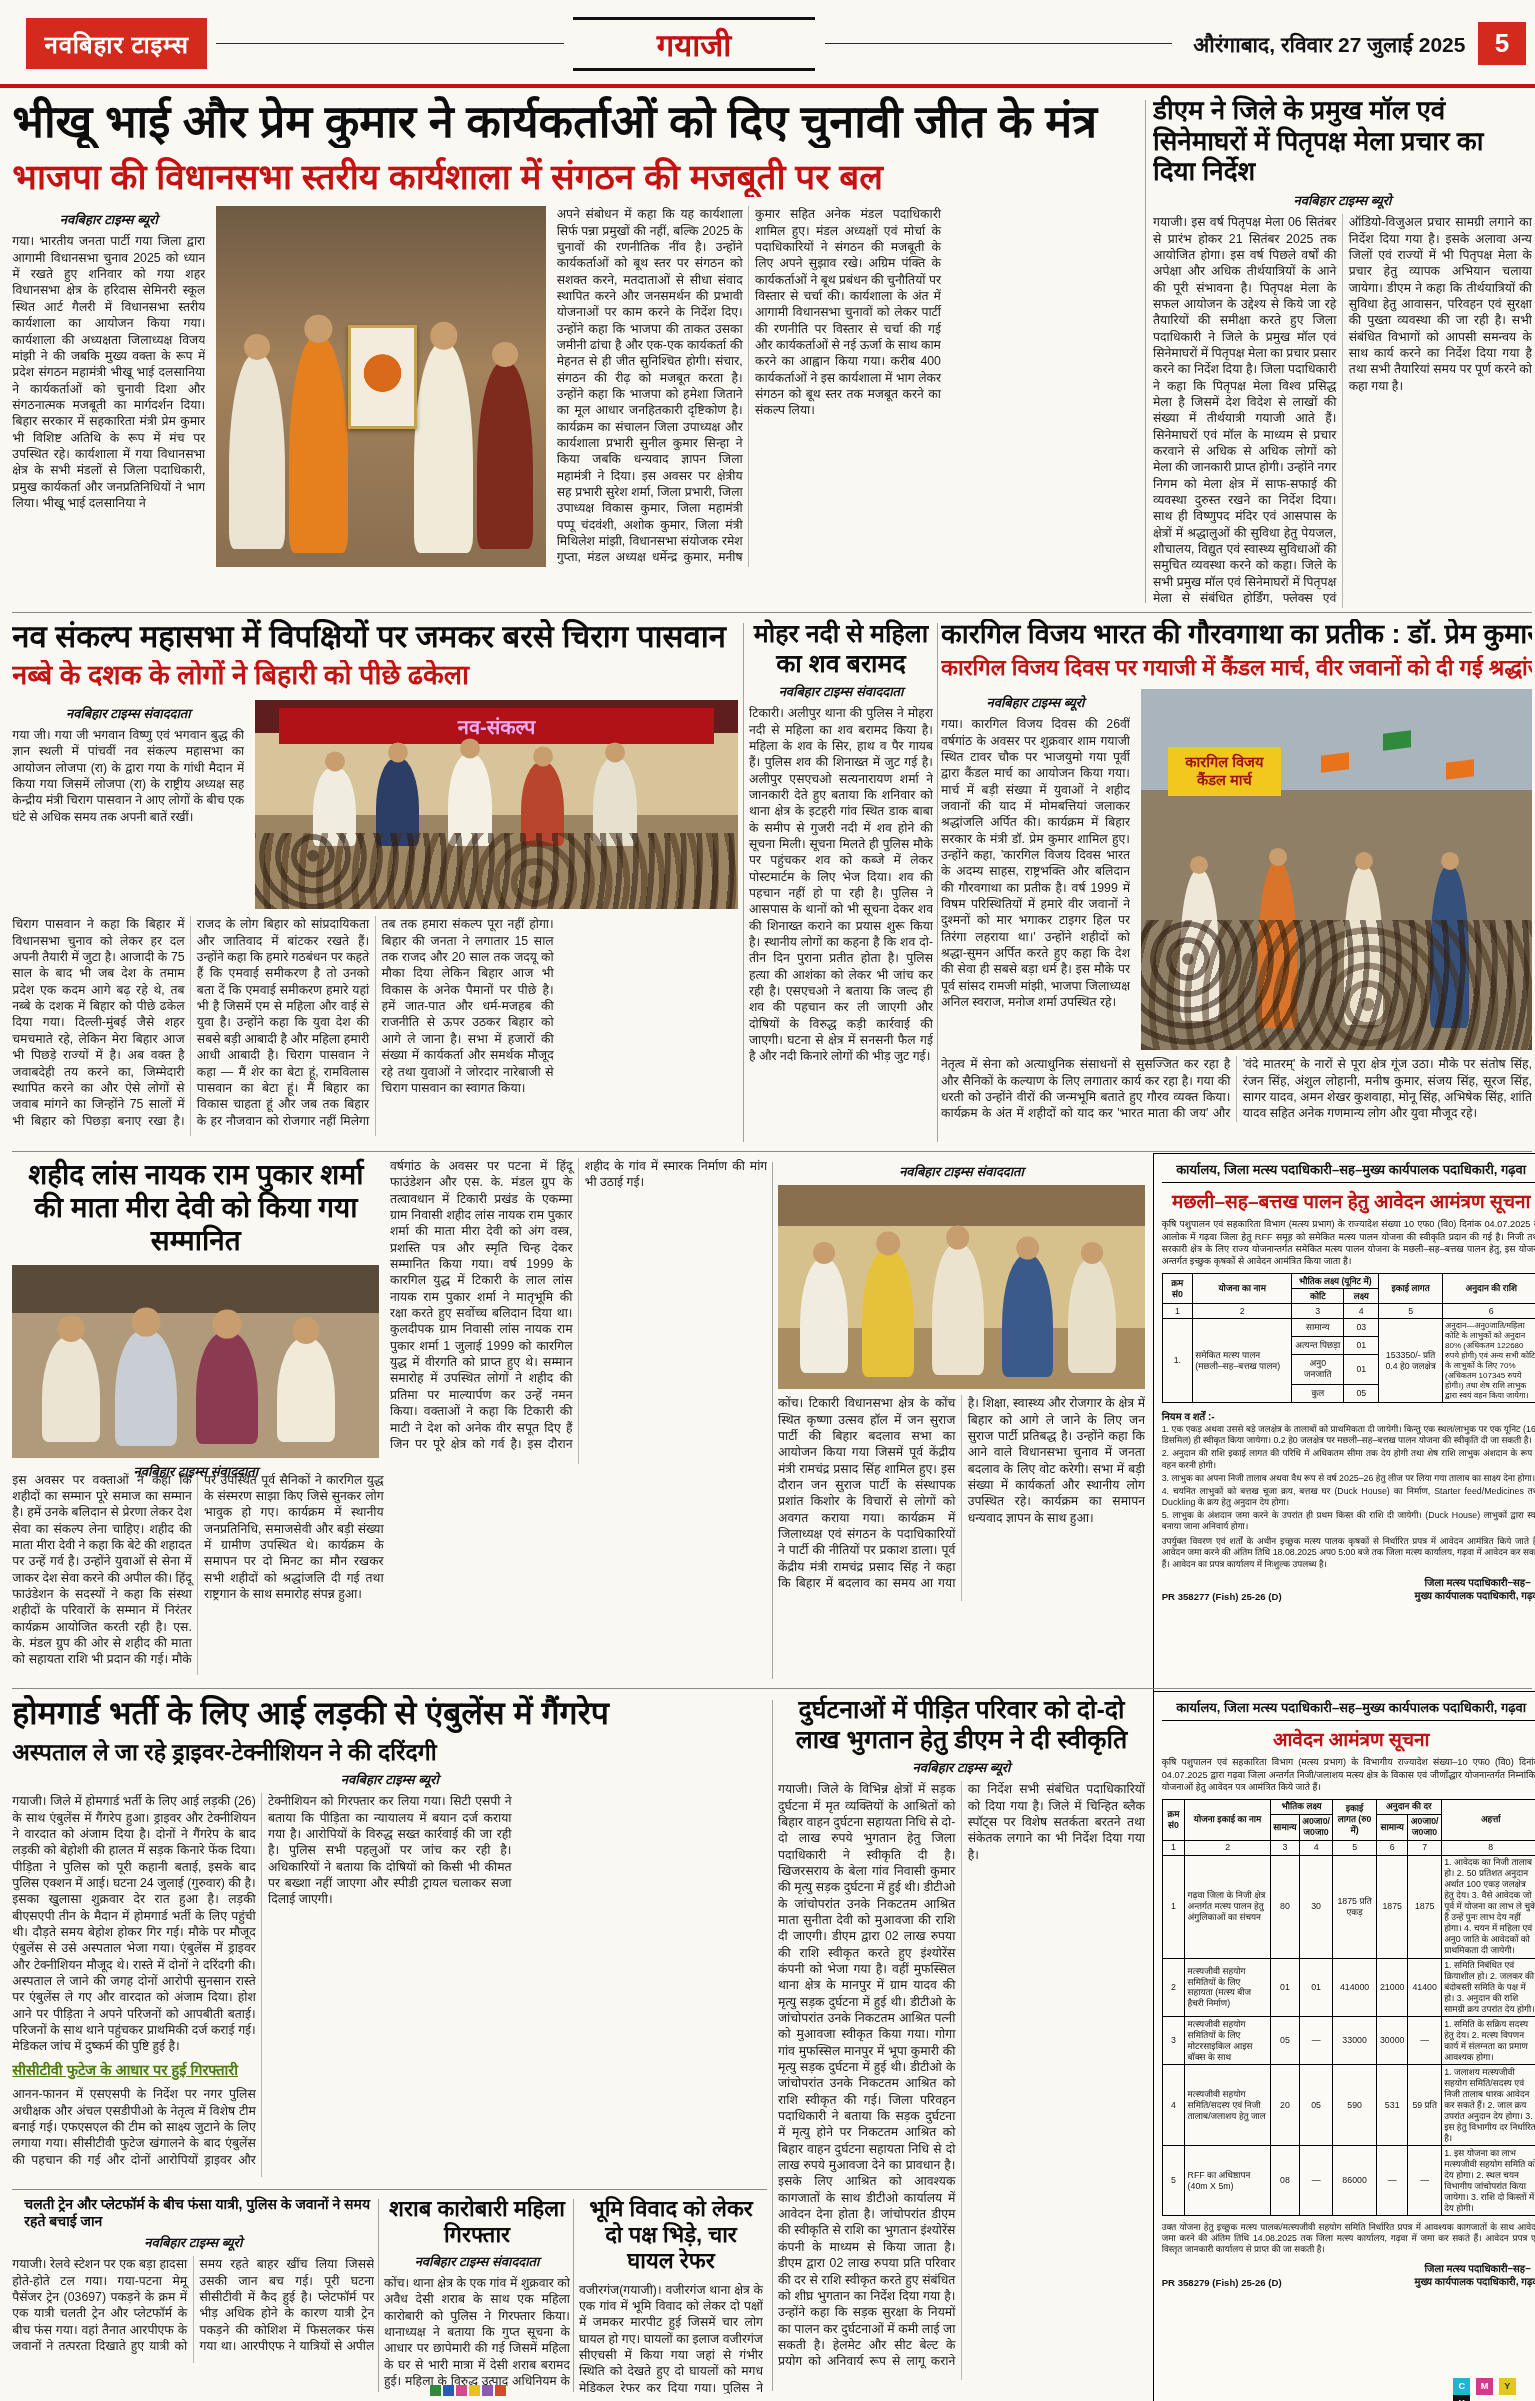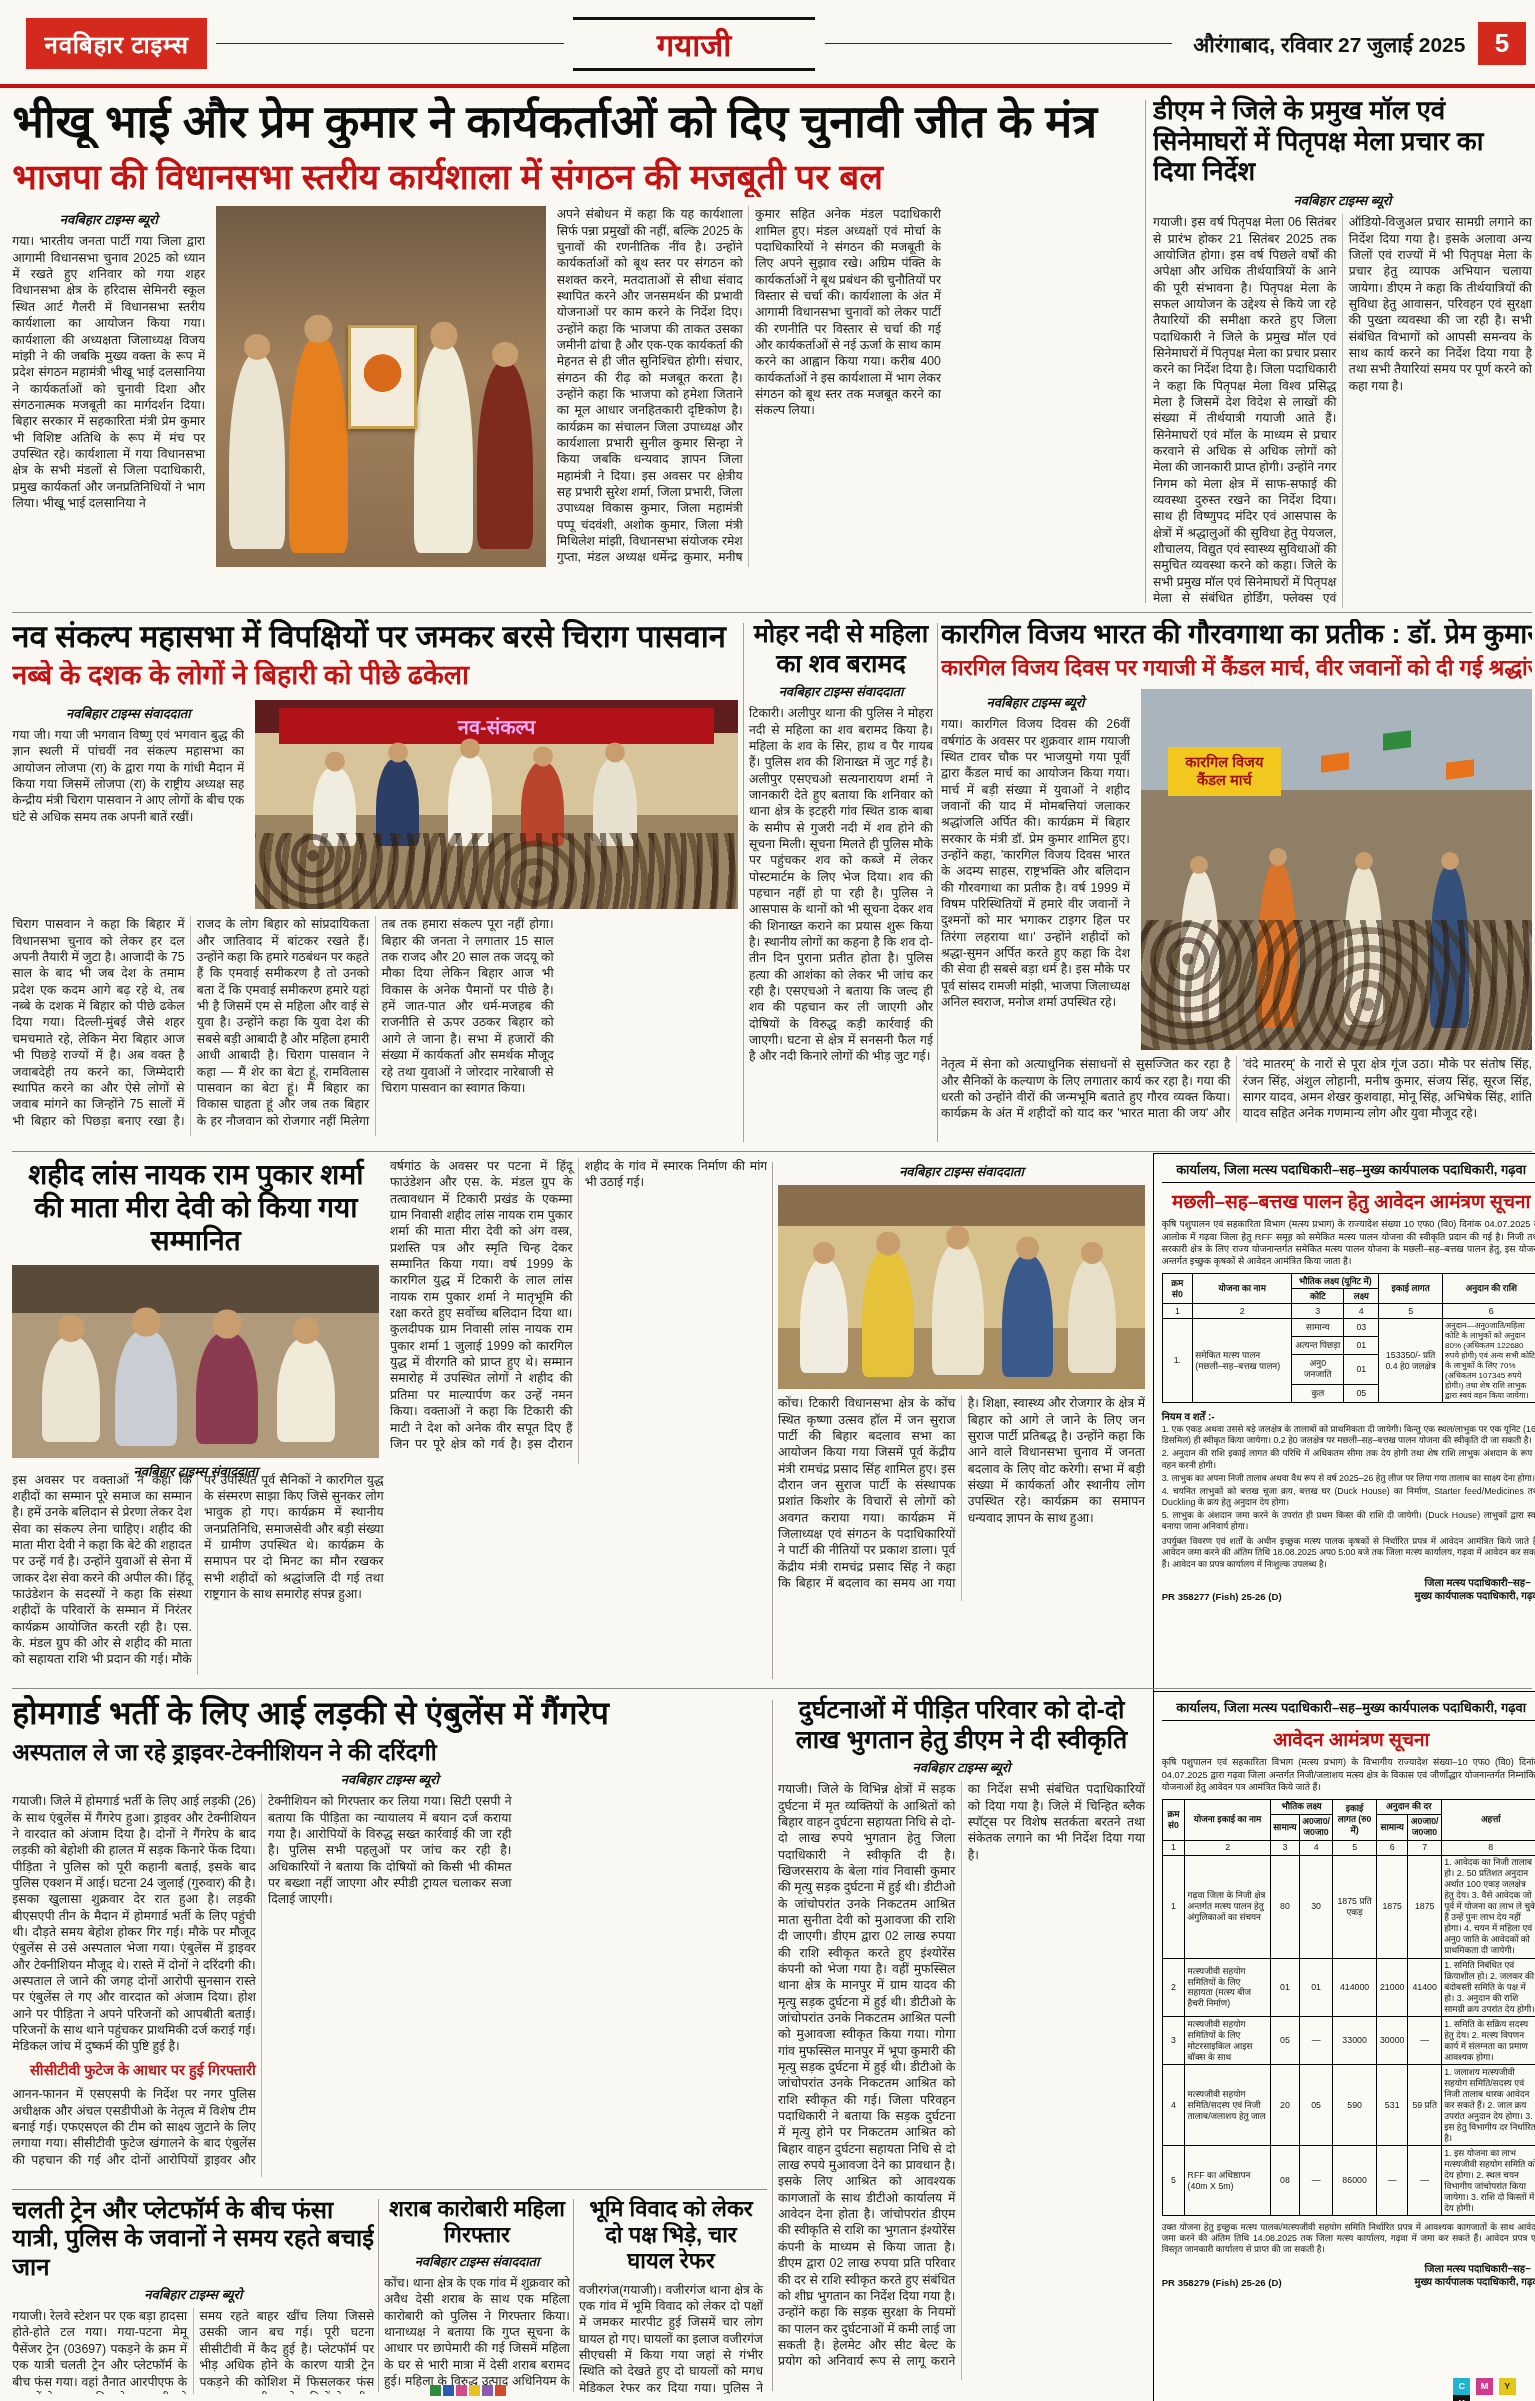--- a/index.html
+++ b/index.html
@@ -7,21 +7,21 @@
        font-family:"Liberation Sans","DejaVu Sans",sans-serif;overflow:hidden;}
   .abs{position:absolute;}
   .sec{position:absolute;overflow:hidden;}
   .row{display:flex;gap:10.7px;}
   .hl{font-weight:bold;color:#0d0d0d;line-height:1.18;margin:0;}
   .hl-red{font-weight:bold;color:#c41212;line-height:1.18;margin:0;}
   .one{white-space:nowrap;overflow:hidden;}
   .byline{font-weight:bold;text-align:center;font-size:13px;padding:3.8px 0 5.4px;font-style:italic;}
   .bt{font-size:12.3px;line-height:1.33;text-align:justify;color:#1c1c1c;overflow:hidden;column-gap:12.3px;column-rule:0.8px solid #b9b6ae;column-fill:auto;}
   .c2{column-count:2;} .c3{column-count:3;} .c4{column-count:4;}
-  .crosshead{display:block;font-size:14.6px;text-align:right;margin:6.1px 0;color:#b91c1c;}
+  .crosshead{display:block;font-size:14.6px;text-align:left;margin:6.1px 0;color:#4d7c0f;text-decoration:underline;}
   
   .mastbox{background:#d42a1e;color:#fff;font-weight:bold;font-size:24px;padding:9.2px 18.4px;letter-spacing:0.8px;margin-left:17px;}
   .edbox{border-top:3.1px solid #111;border-bottom:3.1px solid #111;color:#c41212;font-weight:bold;font-size:31px;padding:3.1px 84px;}
   .hline{flex:1;border-top:1.5px solid #2a2a2a;margin:0 9.2px;}
   .dateline{font-size:21px;font-weight:bold;margin:0 12.3px;white-space:nowrap;}
   .pagenum{background:#d42a1e;color:#fff;font-weight:bold;font-size:26px;padding:6.1px 17px;}
   .redbar{background:#c41212;}
   .hrule{position:absolute;border-top:0.8px solid #8a8a86;}
   .vrule{position:absolute;border-left:0.8px solid #a5a29a;width:0;}
   
@@ -354,21 +354,21 @@
     <span class="n-sign">
       <div>जिला मत्स्य पदाधिकारी–सह–</div>
       <div>मुख्य कार्यपालक पदाधिकारी, गढ़वा</div>
     </span>
   </div>
 </aside>
 
 <div class="hrule" style="left:12.3px;top:2189px;width:755px;"></div>
 
 <section class="sec" style="left:12.3px;top:2196px;width:362px;height:198px;">
-  <h2 class="hl" style="font-size:24px;">चलती ट्रेन और प्लेटफॉर्म के बीच फंसा यात्री, पुलिस के जवानों ने समय रहते बचाई जान</h2>
+  <h2 class="hl" style="font-size:14px;margin-left:12px;">चलती ट्रेन और प्लेटफॉर्म के बीच फंसा यात्री, पुलिस के जवानों ने समय रहते बचाई जान</h2>
   <div class="byline">नवबिहार टाइम्स ब्यूरो</div>
   <div class="bt c2" style="height:107px;">गयाजी। रेलवे स्टेशन पर एक बड़ा हादसा होते-होते टल गया। गया-पटना मेमू पैसेंजर ट्रेन (03697) पकड़ने के क्रम में एक यात्री चलती ट्रेन और प्लेटफॉर्म के बीच फंस गया। वहां तैनात आरपीएफ के जवानों ने तत्परता दिखाते हुए यात्री को समय रहते बाहर खींच लिया जिससे उसकी जान बच गई। पूरी घटना सीसीटीवी में कैद हुई है। प्लेटफॉर्म पर भीड़ अधिक होने के कारण यात्री ट्रेन पकड़ने की कोशिश में फिसलकर फंस गया था। आरपीएफ ने यात्रियों से अपील की है कि चलती ट्रेन में चढ़ने-उतरने से बचें।</div>
 </section>
 
 <div class="vrule" style="left:378px;top:2199px;height:193px;"></div>
 <section class="sec" style="left:384px;top:2196px;width:186px;height:198px;">
   <h2 class="hl" style="font-size:22px;text-align:center;">शराब कारोबारी महिला गिरफ्तार</h2>
   <div class="byline">नवबिहार टाइम्स संवाददाता</div>
   <div class="bt" style="height:114px;">कोंच। थाना क्षेत्र के एक गांव में शुक्रवार को अवैध देसी शराब के साथ एक महिला कारोबारी को पुलिस ने गिरफ्तार किया। थानाध्यक्ष ने बताया कि गुप्त सूचना के आधार पर छापेमारी की गई जिसमें महिला के घर से भारी मात्रा में देसी शराब बरामद हुई। महिला के विरुद्ध उत्पाद अधिनियम के तहत प्राथमिकी दर्ज कर जेल भेज दिया गया। पुलिस शराब के स्रोत और आपूर्ति नेटवर्क की जांच कर रही है।</div>
 </section>

